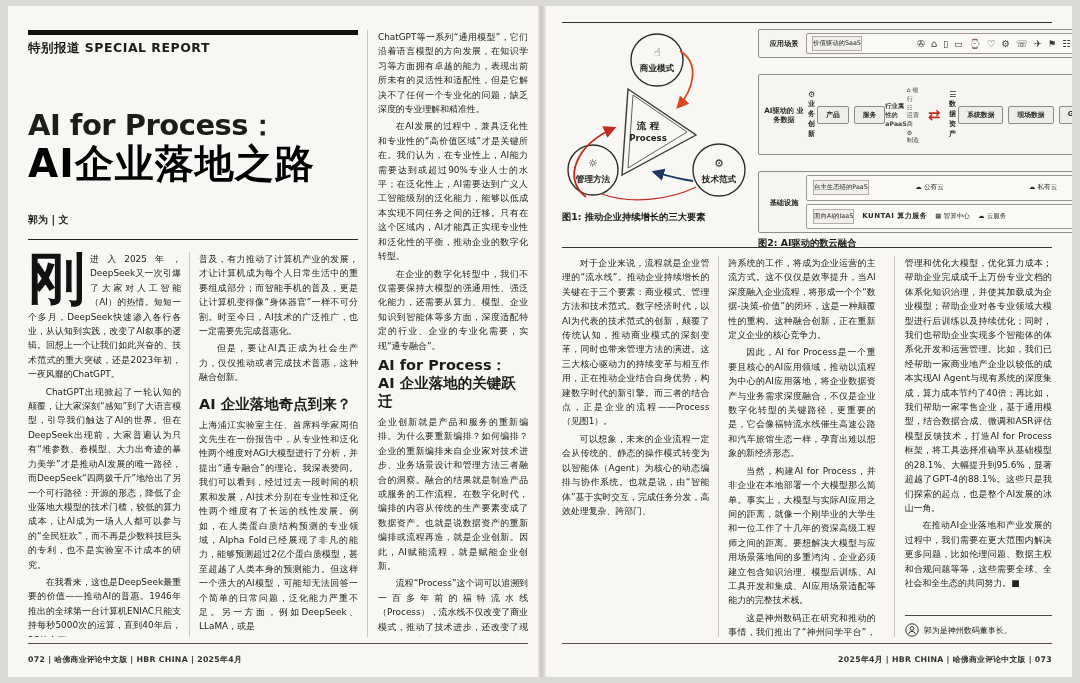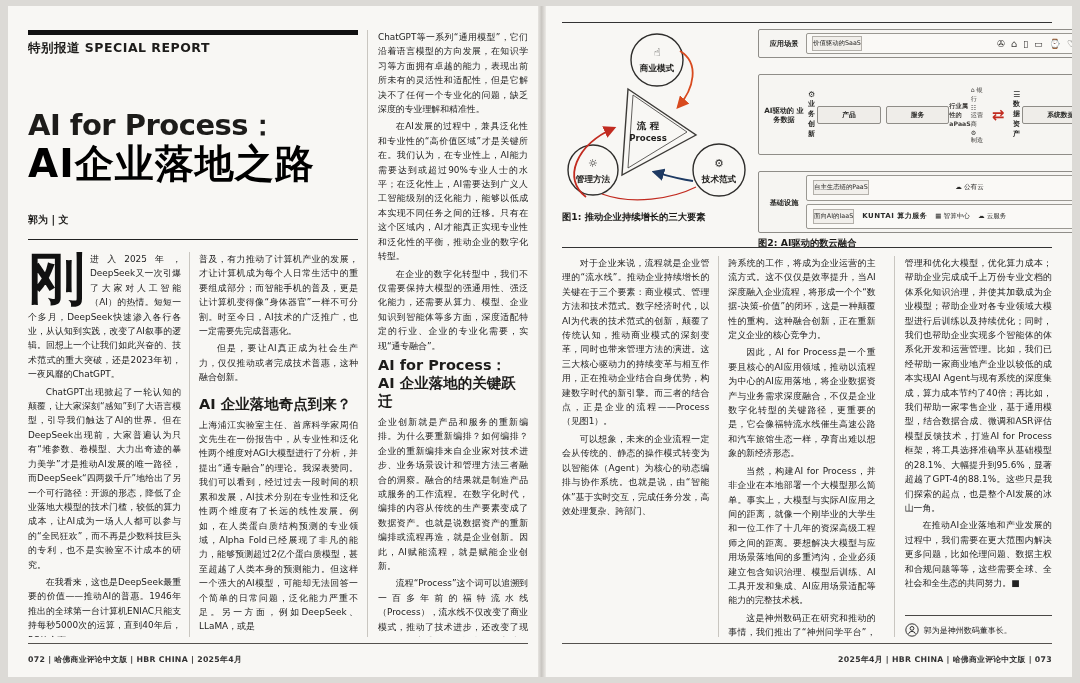--- a/index.html
+++ b/index.html
@@ -52,21 +52,21 @@
   .f2row{border:1px solid #8f8d88;border-radius:2px;background:#f6f5f2;display:flex;align-items:stretch;padding:3px;}
   .f2label{width:44px;display:flex;align-items:center;justify-content:center;text-align:center;font-weight:bold;font-size:7.2px;line-height:9px;}
   .f2inner{flex:1;border:1px solid #9a9892;border-radius:2px;background:#faf9f6;display:flex;align-items:center;padding:2px 5px;gap:5px;}
   .f2saaslab{border:1px solid #b3b0aa;background:#f1efeb;padding:2px 0;font-size:6.4px;white-space:nowrap;}
   .f2icons{flex:1;text-align:center;font-size:9.5px;letter-spacing:6px;color:#3a3936;white-space:nowrap;overflow:hidden;}
   .f2halves{flex:1;display:flex;align-items:stretch;}
   .f2half{flex:1;display:flex;align-items:center;justify-content:space-between;padding:2px 2px;}
   .f2titl{font-weight:bold;font-size:7px;}
   .f2titl .g{font-size:8px;margin-right:2px;}
   .f2boxes{display:flex;gap:5px;margin:2px 0;}
-  .f2box{border:1px solid #8f8d88;background:#efede9;border-radius:2px;padding:3px 24px;font-size:6.8px;font-weight:bold;white-space:nowrap;}
+  .f2box{border:1px solid #8f8d88;background:#efede9;border-radius:2px;padding:3px 8px;font-size:6.8px;font-weight:bold;white-space:nowrap;}
   .f2sub{font-size:6.2px;font-weight:bold;color:#44423f;}
   .f2subicons{font-size:6.2px;color:#3a3936;margin-top:1px;}
   .f2arrow{width:26px;display:flex;align-items:center;justify-content:center;color:#c22b20;font-size:15px;font-weight:800;}
   .f2stack{flex:1;display:flex;flex-direction:column;gap:3px;}
   .f2irow{flex:1;border:1px solid #9a9892;border-radius:2px;background:#faf9f6;display:flex;align-items:center;gap:8px;padding:1px 6px;}
   .f2side{width:30px;display:flex;flex-direction:column;align-items:center;justify-content:center;gap:2px;}
   .f2circ{width:13px;height:13px;border:1.4px solid #2f2e2c;border-radius:50%;display:flex;align-items:center;justify-content:center;font-size:8px;line-height:1;color:#2f2e2c;}
   .f2sidelab{font-size:5.8px;}
   .brand{font-weight:800;font-size:7px;letter-spacing:.5px;}
 

